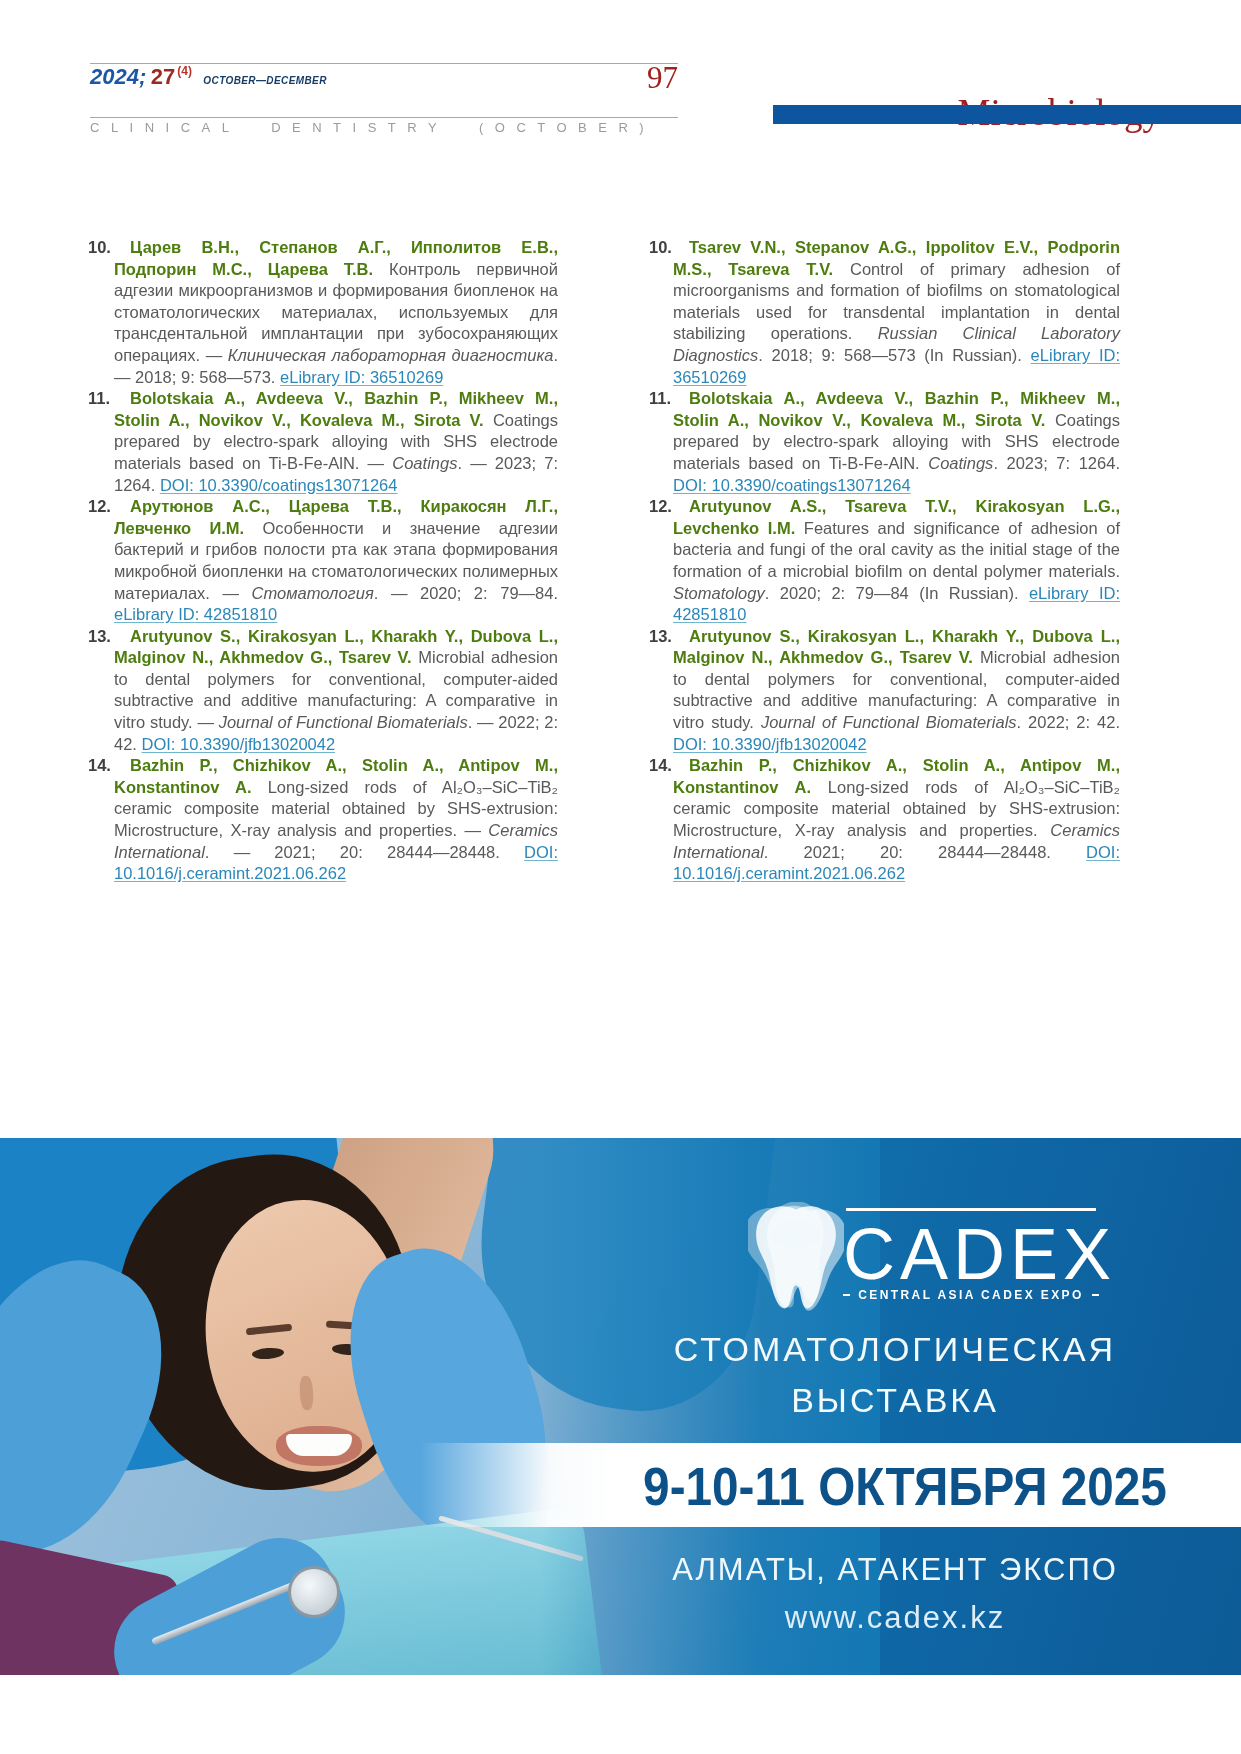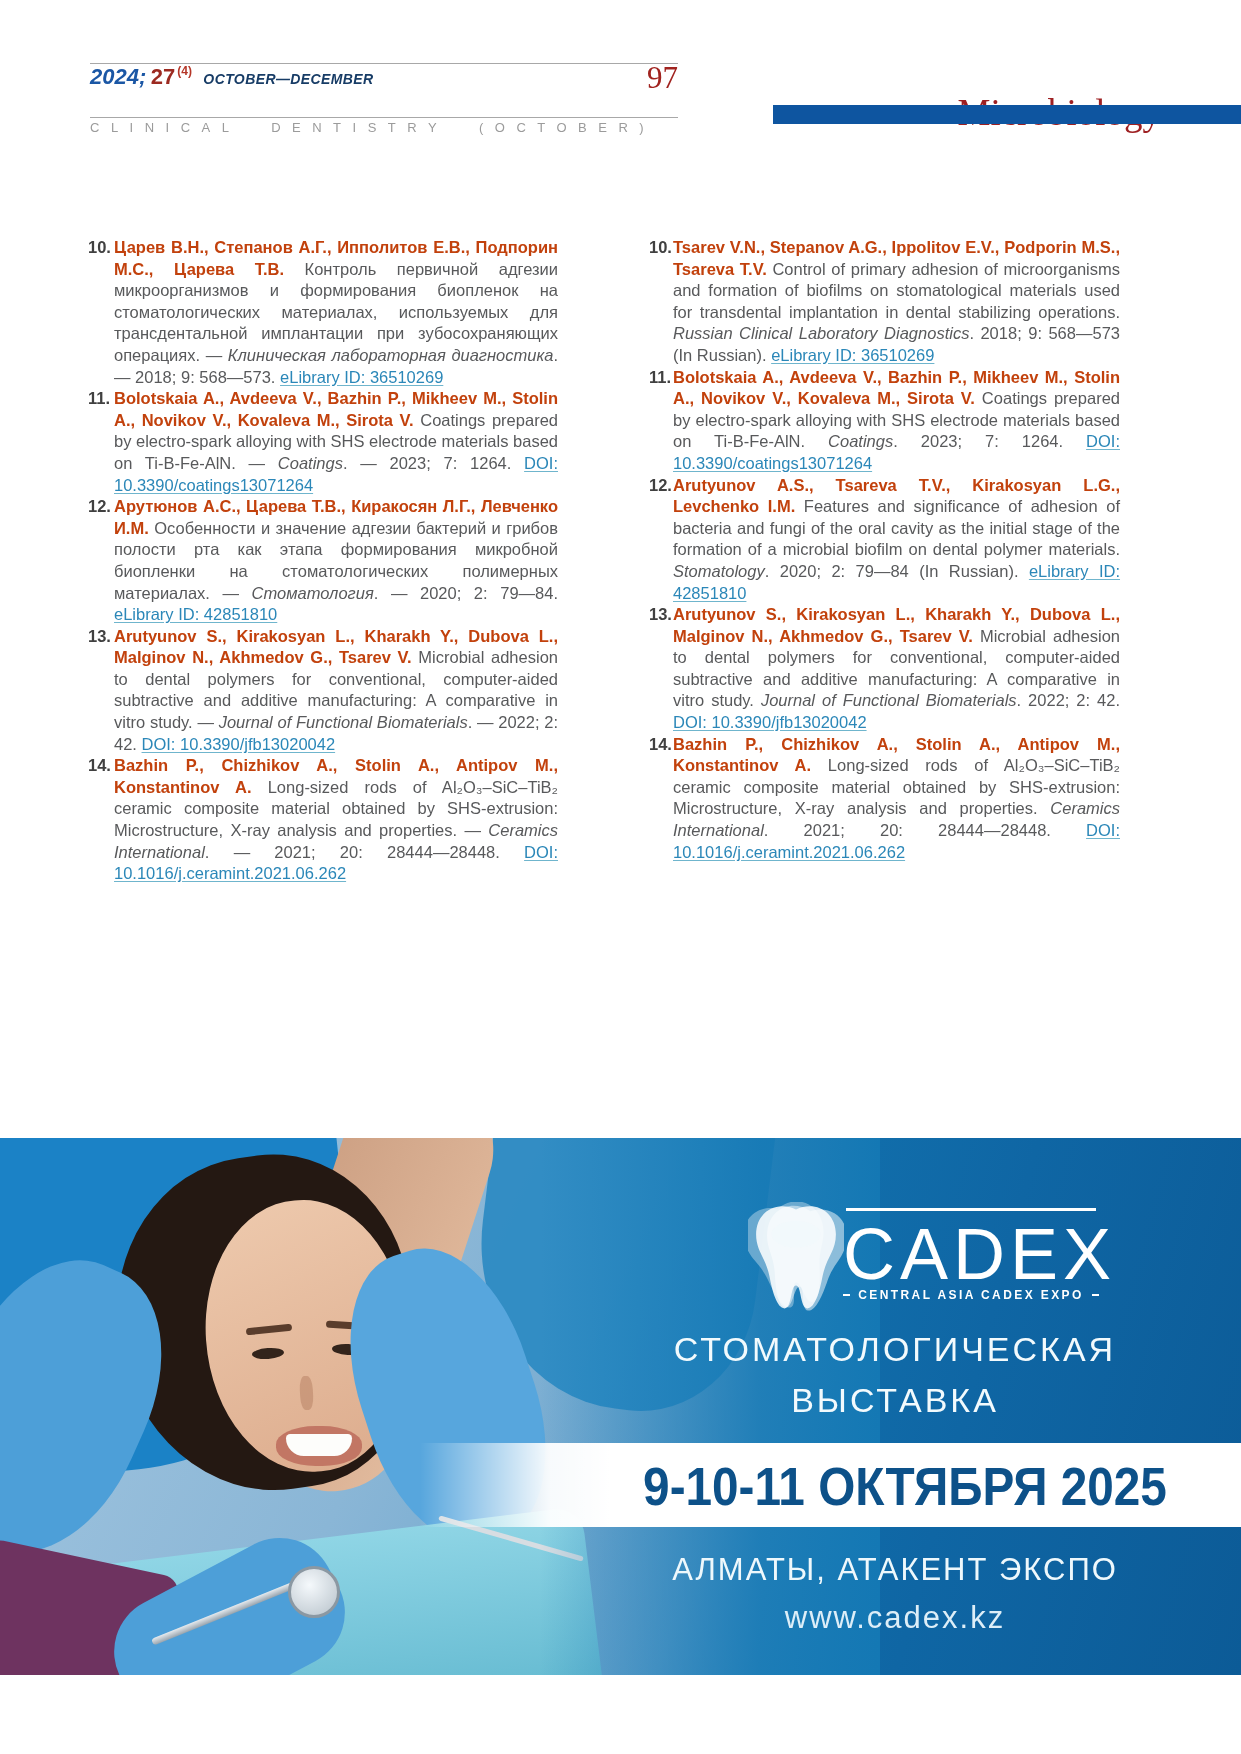--- a/index.html
+++ b/index.html
@@ -9,21 +9,21 @@
     font-family:"Liberation Sans",sans-serif;
   }
   
   .rule{position:absolute;height:1px;background:#a8a8a8;}
   .rule-top{left:90px;top:63px;width:588px;}
   .rule-mid{left:90px;top:117px;width:588px;}
   .issue-info{position:absolute;left:90px;top:64px;white-space:nowrap;}
   .issue-year{font-weight:bold;font-size:22px;color:#1b57a5;font-style:italic;}
   .issue-vol{font-weight:bold;font-size:22px;color:#9c2a21;}
   .issue-sup{font-weight:bold;font-size:12px;color:#b53628;vertical-align:9px;margin-left:2px;}
-  .issue-months{font-weight:bold;font-style:italic;font-size:14px;color:#173c66;margin-left:7px;letter-spacing:.4px;}
+  .issue-months{font-weight:bold;font-style:italic;font-size:10px;color:#173c66;margin-left:7px;letter-spacing:.4px;}
   .journal-name{
     position:absolute;left:90px;top:120px;width:588px;
     font-size:13px;color:#9b9b9b;letter-spacing:11.5px;word-spacing:16px;white-space:nowrap;
   }
   .page-number{
     position:absolute;left:560px;top:60px;width:118px;text-align:right;
     font-family:"Liberation Serif",serif;font-size:31px;color:#a1231f;
   }
   .section-title{
     position:absolute;right:80px;top:52px;
@@ -34,21 +34,21 @@
   .refs{position:absolute;left:88px;top:237px;width:1032px;}
   .refs ol{list-style:none;margin:0;padding:0;position:absolute;top:0;}
   .col-ru{left:0;width:470px;}
   .col-en{left:561px;width:471px;}
   .refs li{
     position:relative;padding-left:26px;text-align:justify;
     font-size:16.5px;line-height:21.6px;color:#58595b;
   }
   .col-en li{padding-left:24px;}
   .ref-num{position:absolute;left:0;top:0;font-weight:bold;color:#404040;}
-  .seg-bold{font-weight:bold;color:#c2410c;}
+  .seg-bold{font-weight:bold;color:#4d7c0f;margin-left:16px;}
   .seg-italic{font-style:italic;}
   .seg-link{
     color:#2b87b8;text-decoration:underline;text-decoration-color:#6fb5cd;
     text-underline-offset:2px;cursor:pointer;
   }
   
   .banner{
     position:absolute;left:0;top:1138px;width:1241px;height:537px;overflow:hidden;
     background:linear-gradient(105deg,#2390c8 0%,#1478b4 45%,#0f66a4 75%,#0c5b97 100%);
   }

